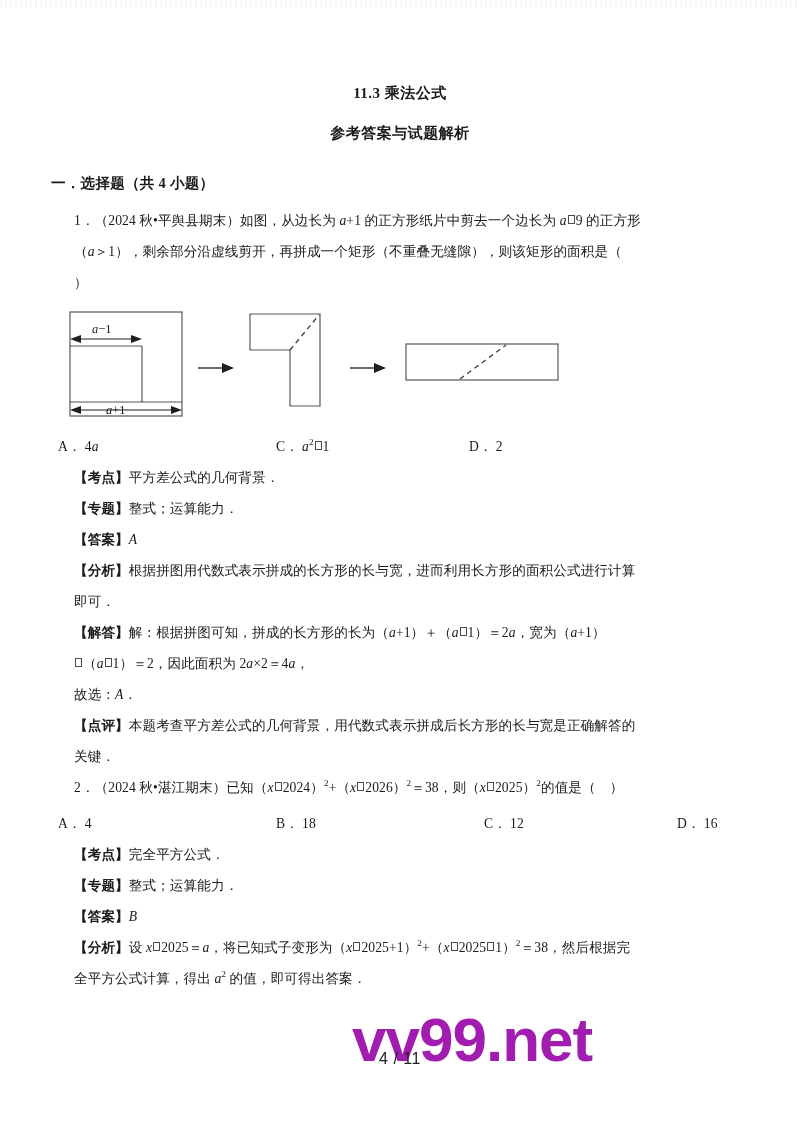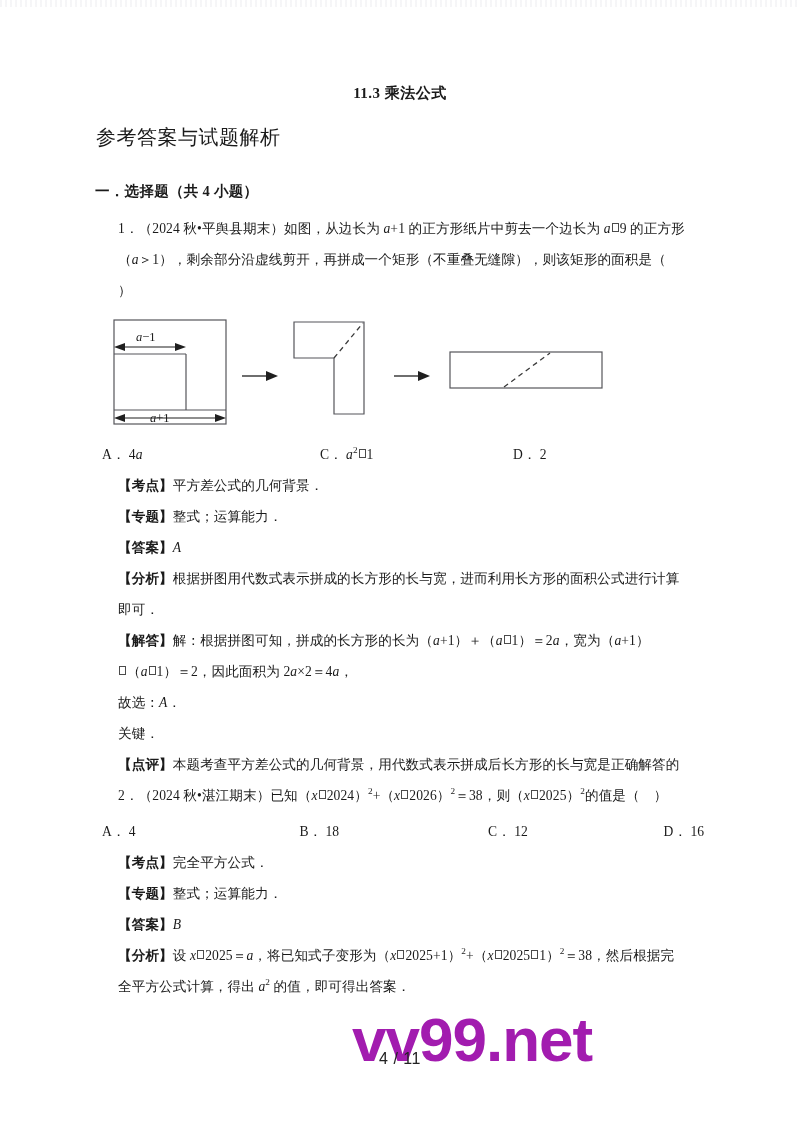--- a/index.html
+++ b/index.html
@@ -36,33 +36,33 @@
     font-weight: bold;
     color: #a21caf;
     letter-spacing: -1px;
     white-space: nowrap;
     user-select: none;
     z-index: 0;
   }
   .content {
     position: relative;
     z-index: 2;
-    padding: 0 96px;
+    padding: 0 52px;
   }
   .doc-title {
     text-align: center;
     font-size: 15px;
     font-weight: bold;
     margin-top: 84px;
     letter-spacing: 0.5px;
   }
   .doc-subtitle {
-    text-align: left;
-    font-size: 20px;
-    font-weight: normal;
+    text-align: center;
+    font-size: 15px;
+    font-weight: bold;
     margin-top: 21px;
     letter-spacing: 0.5px;
   }
   .section-heading {
     font-size: 14.5px;
     font-weight: bold;
     margin-top: 31px;
     margin-left: -1px;
     letter-spacing: 0.3px;
   }
@@ -205,22 +205,22 @@
 
       <div class="body-line"><span class="tag">【分析】</span><span>根据拼图用代数式表示拼成的长方形的长与宽，进而利用长方形的面积公式进行计算</span></div>
       <div class="body-line">即可．</div>
 
       <div class="body-line"><span class="tag">【解答】</span><span>解：根据拼图可知，拼成的长方形的长为（</span><i class="mv">a</i><span>+1）＋（</span><i class="mv">a</i><span class="tofu"></span><span>1）＝2</span><i class="mv">a</i><span>，宽为（</span><i class="mv">a</i><span>+1）</span></div>
 
       <div class="body-line"><span class="tofu"></span><span>（</span><i class="mv">a</i><span class="tofu"></span><span>1）＝2，因此面积为 2</span><i class="mv">a</i><span>×2＝4</span><i class="mv">a</i><span>，</span></div>
 
       <div class="body-line"><span>故选：</span><i class="mv">A</i><span>．</span></div>
 
+      <div class="body-line"><span class="tag">【点评】</span><span>本题考查平方差公式的几何背景，用代数式表示拼成后长方形的长与宽是正确解答的</span></div>
       <div class="body-line">关键．</div>
-      <div class="body-line"><span class="tag">【点评】</span><span>本题考查平方差公式的几何背景，用代数式表示拼成后长方形的长与宽是正确解答的</span></div>
     </div>
 
     <div>
 
       <div class="q-line"><span>2．（2024 秋•湛江期末）已知（</span><i class="mv">x</i><span class="tofu"></span><span>2024）</span><sup>2</sup><span>+（</span><i class="mv">x</i><span class="tofu"></span><span>2026）</span><sup>2</sup><span>＝38，则（</span><i class="mv">x</i><span class="tofu"></span><span>2025）</span><sup>2</sup><span>的值是（</span>&nbsp;&nbsp;&nbsp;&nbsp;<span>）</span></div>
 
       <div class="options-row">
         <span class="opt opt-w1"><span>A．</span> <span>4</span></span>
         <span class="opt opt-w2"><span>B．</span> <span>18</span></span>
         <span class="opt opt-w3"><span>C．</span> <span>12</span></span>

